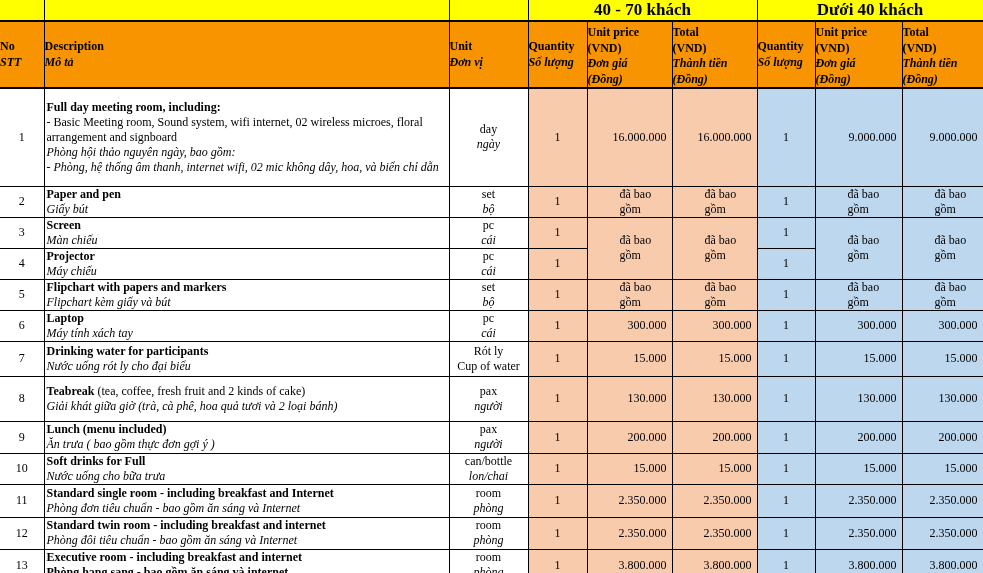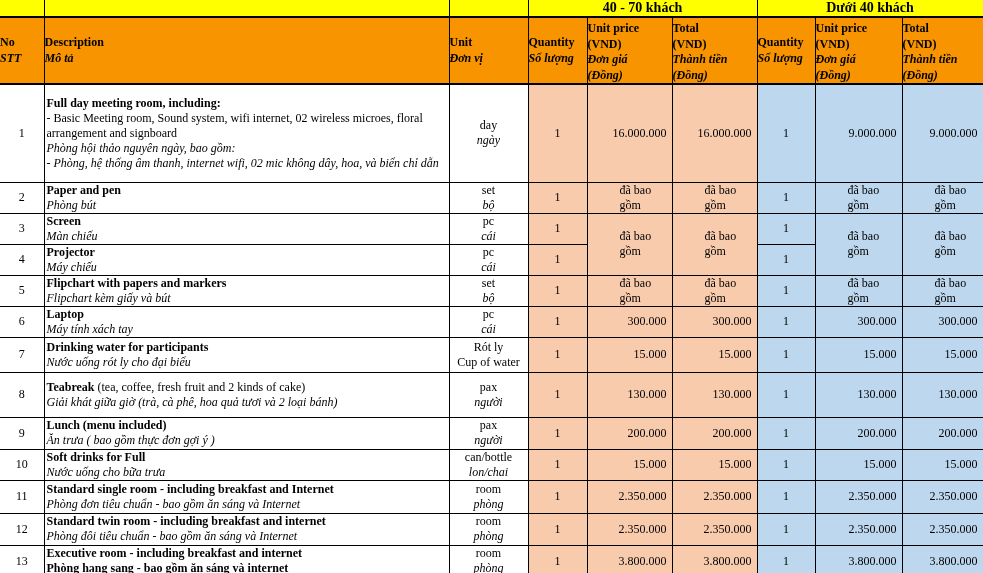--- a/index.html
+++ b/index.html
@@ -24,21 +24,21 @@
   }
   td:first-child { border-left: none; }
 
   
   tr.banner td {
     background: var(--yellow);
     border-top: none;
     border-bottom: 2px solid #000;
     font-weight: bold;
     text-align: center;
-    font-size: 14px;
+    font-size: 17px;
   }
 
   
   tr.header td {
     background: var(--orange);
     border-bottom: 2px solid #000;
   }
   tr.header .h4 { vertical-align: top; padding-top: 3px; }
   tr.header div { line-height: 15.5px; }
   .hb  { font-weight: bold; }
@@ -150,21 +150,21 @@
         <td class="num bg1">16.000.000</td>
         <td class="num bg1">16.000.000</td>
         <td class="qty bg2">1</td>
         <td class="num bg2">9.000.000</td>
         <td class="num bg2">9.000.000</td>
       </tr>
       <tr style="height: 31px;">
         <td class="noc">2</td>
         <td class="desc">
           <div class="dl"><span class="sb">Paper and pen</span></div>
-          <div class="dl"><span class="sbi">Phòng bút</span></div>
+          <div class="dl"><span class="sbi">Giấy bút</span></div>
         </td>
         <td class="unitc">
           <div class="ul"><span class="sr">set</span></div>
           <div class="ul"><span class="si">bộ</span></div>
         </td>
         <td class="qty bg1">1</td>
         <td class="inc bg1">đã bao gồm</td>
         <td class="inc bg1">đã bao gồm</td>
         <td class="qty bg2">1</td>
         <td class="inc bg2">đã bao gồm</td>

